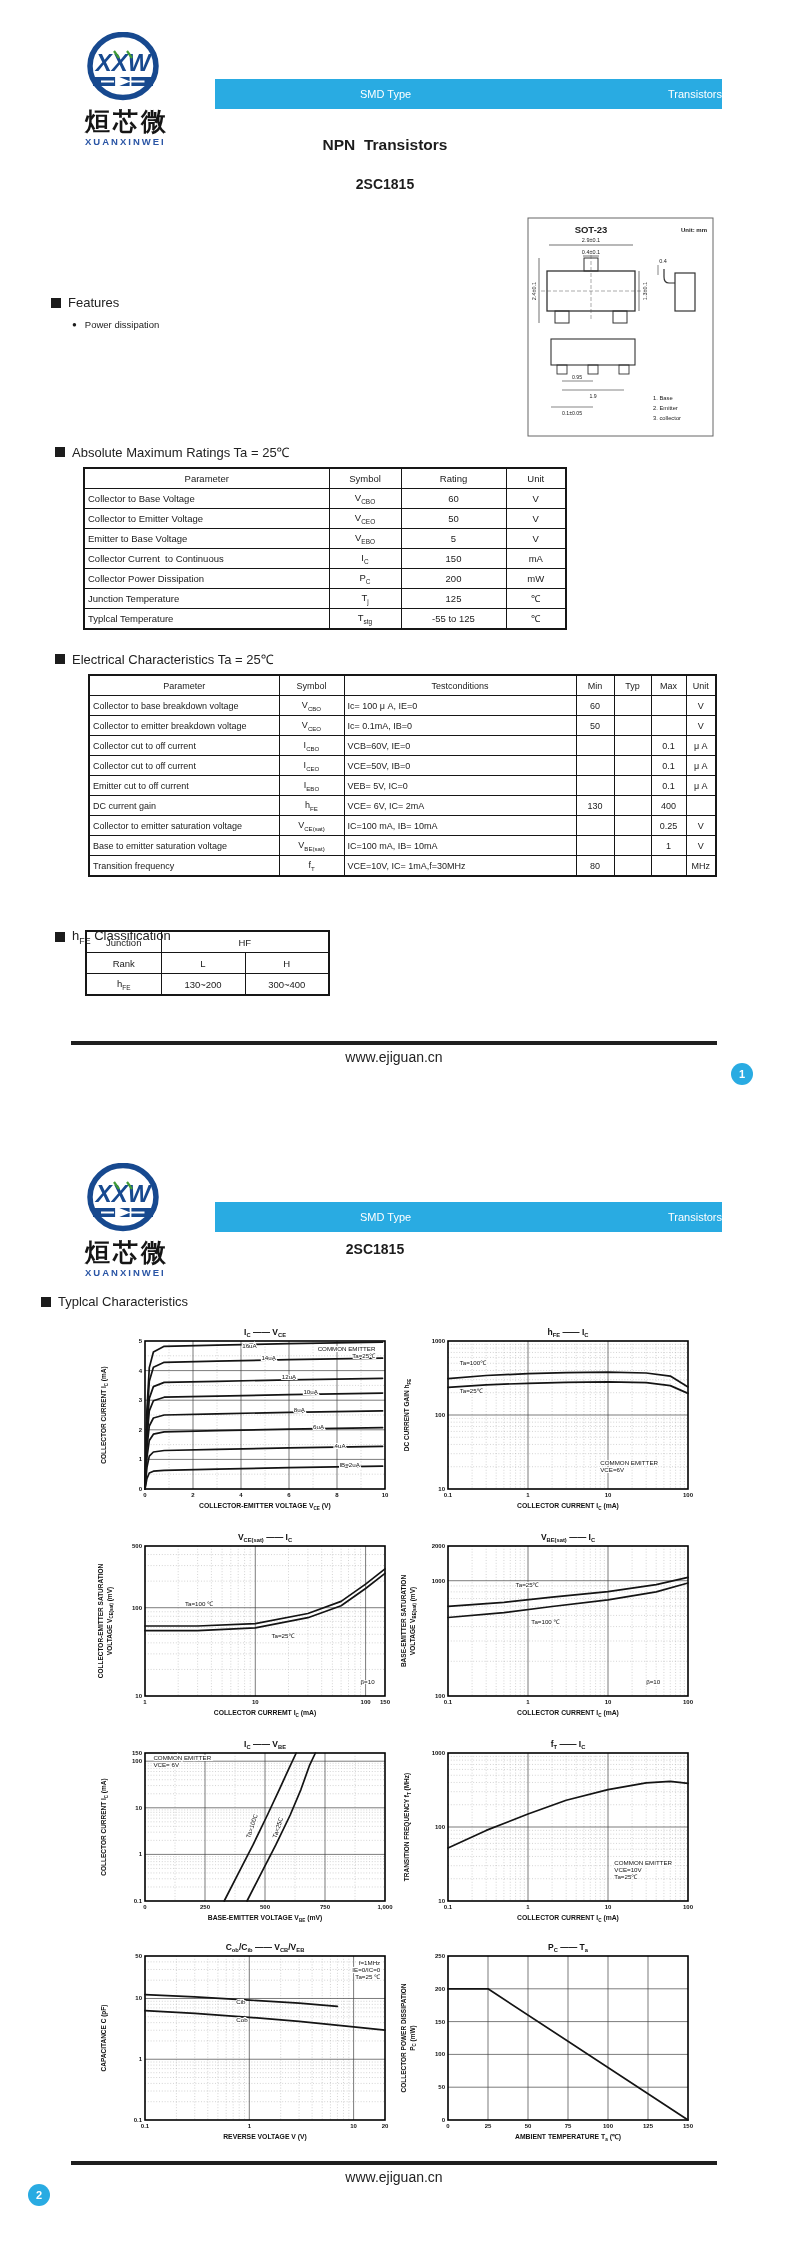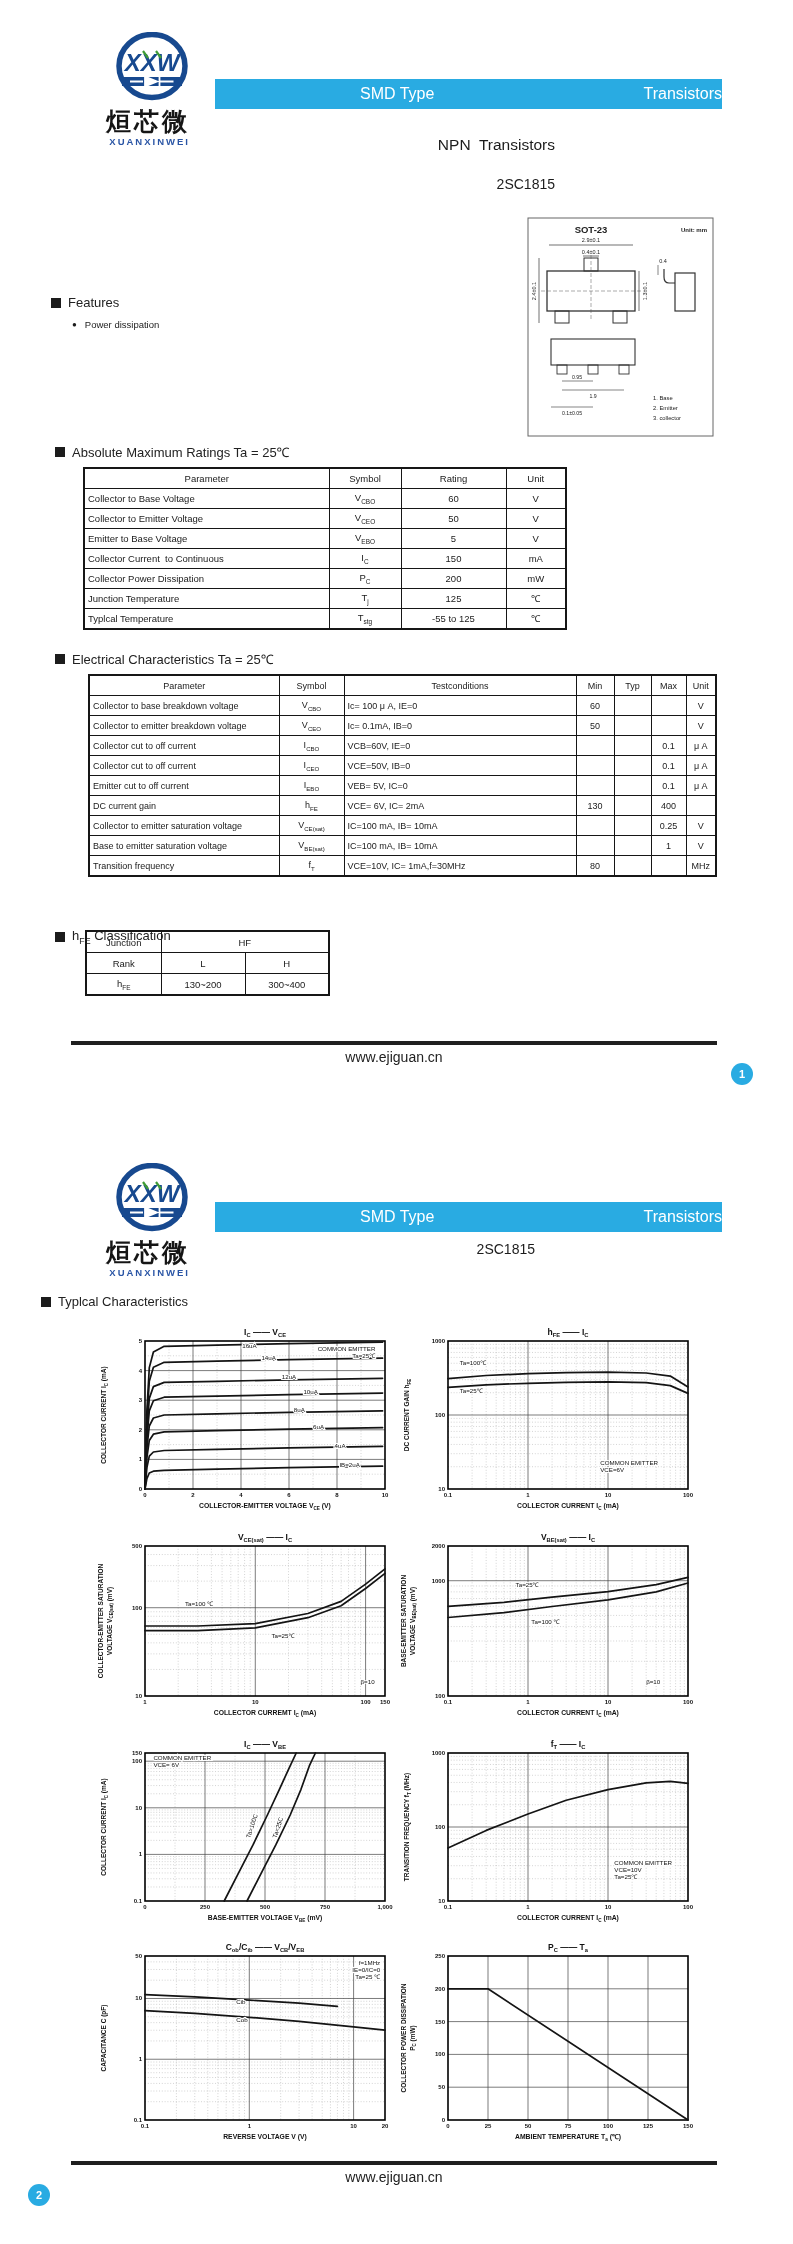--- a/index.html
+++ b/index.html
@@ -1,25 +1,25 @@
 <!DOCTYPE html>
 <html><head>
 <meta charset="utf-8">
 <style>
   html,body{margin:0;padding:0;background:#fff}
   .sheet{position:relative;width:793px;height:2244px;background:#fff;overflow:hidden;
          font-family:"Liberation Sans",sans-serif;color:#1c1c1c}
   .abs{position:absolute}
-  .logo{text-align:right}
+  .logo{text-align:left}
   .logo-cn{font-size:25px;font-weight:bold;letter-spacing:3px;color:#151515;line-height:27px}
   .logo-en{font-size:9.5px;font-weight:bold;letter-spacing:2px;color:#2a55a5;margin-top:1px}
-  .cyanbar{background:#29ABE2;color:#fff;display:flex;align-items:center;font-size:16px}
+  .cyanbar{background:#29ABE2;color:#fff;display:flex;align-items:center;font-size:11px}
   .cyanbar .left{margin-left:145px}
   .cyanbar .right{margin-left:auto;}
-  .doc-title{text-align:right;font-weight:normal;white-space:pre}
+  .doc-title{text-align:center;font-weight:bold;white-space:pre}
   .sec{display:flex;align-items:center;gap:7px;font-size:13px;color:#222}
   .sq{width:10px;height:10px;background:#1c1c1c;display:inline-block;flex:none}
   .feat{font-size:9.5px;display:flex;align-items:center;gap:8px}
   .bullet{font-size:8px}
   table.tbl{border-collapse:collapse;table-layout:fixed;border:2.5px solid #161616}
   table.tbl td{border:1.6px solid #161616;font-size:9.5px;padding:0 3px;height:19px;
                white-space:pre;overflow:hidden;color:#1a1a1a}
   table.elec td{font-size:9px}
   table.hfe td{height:20px;text-align:center}
   .ctr{text-align:center}

